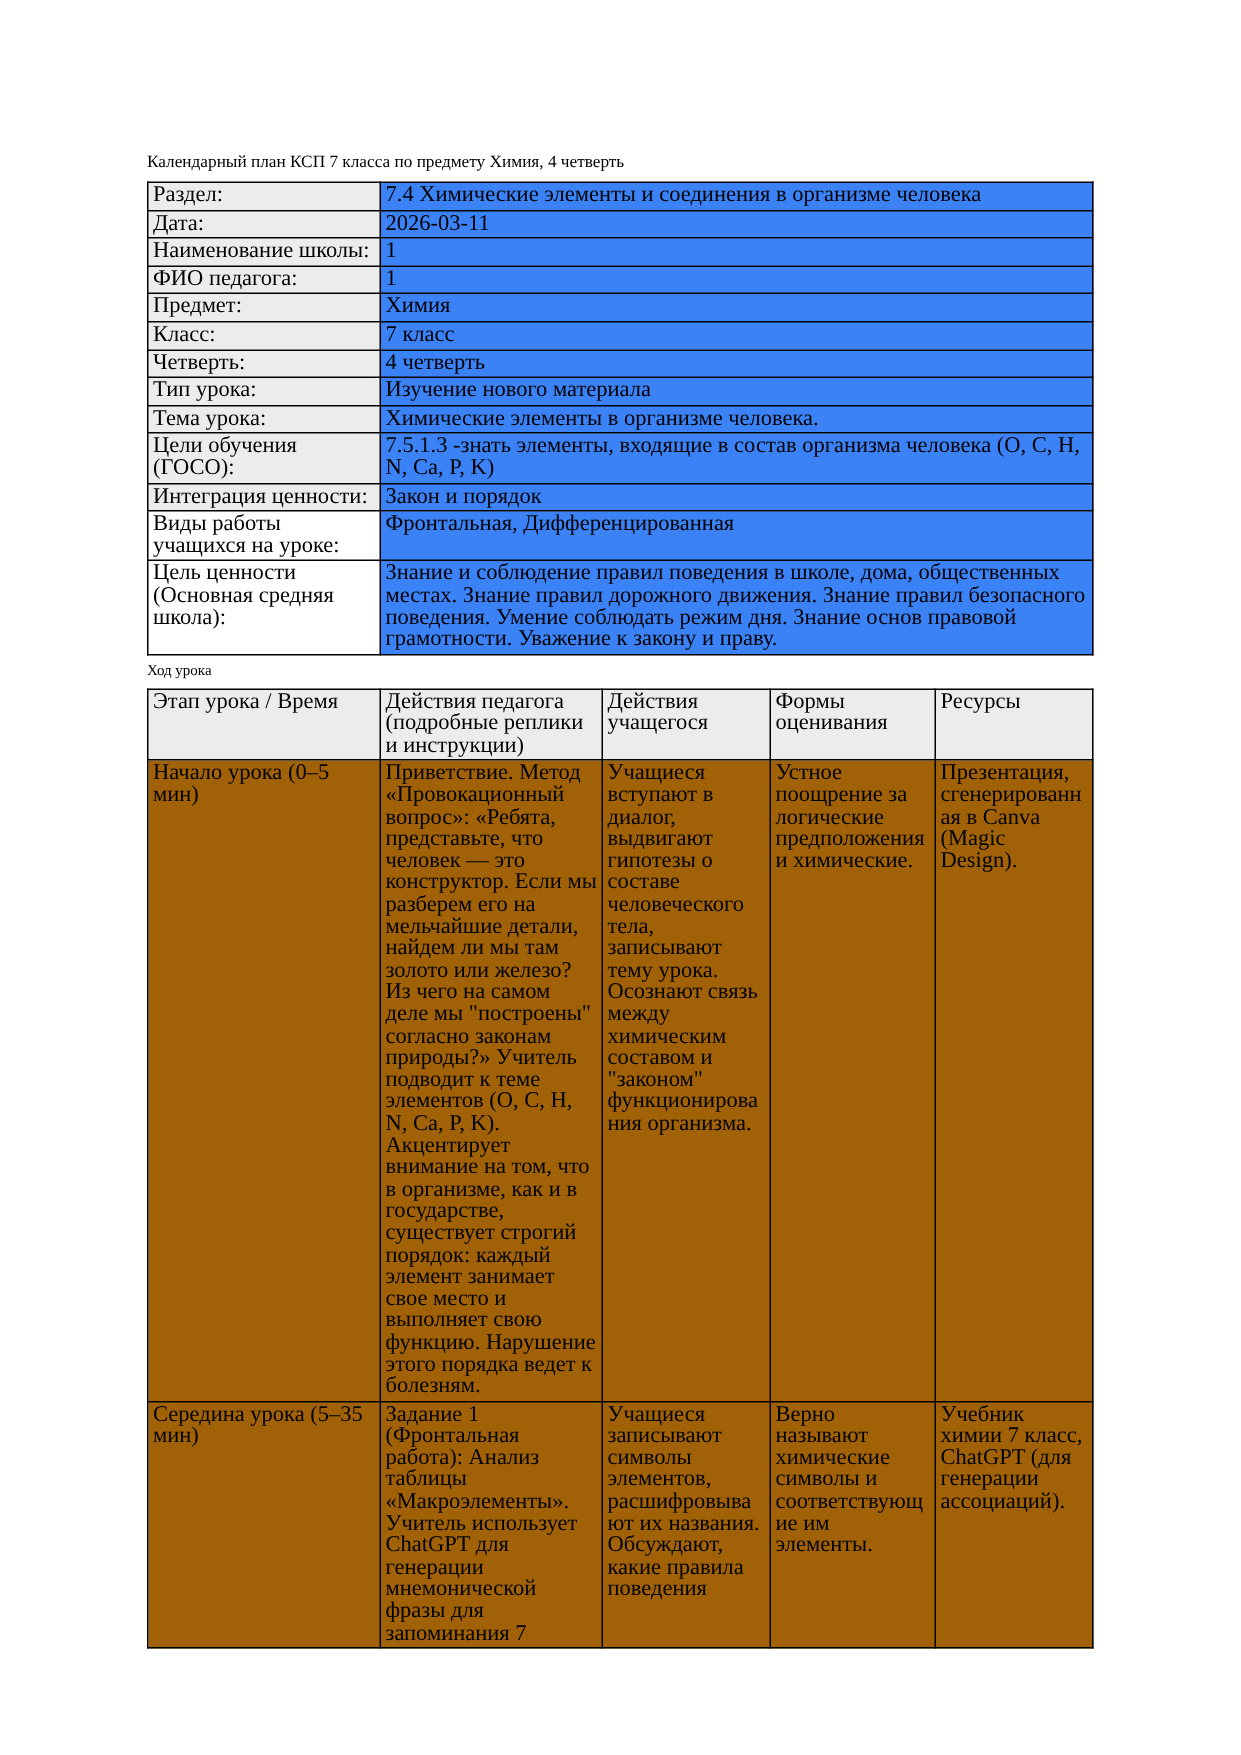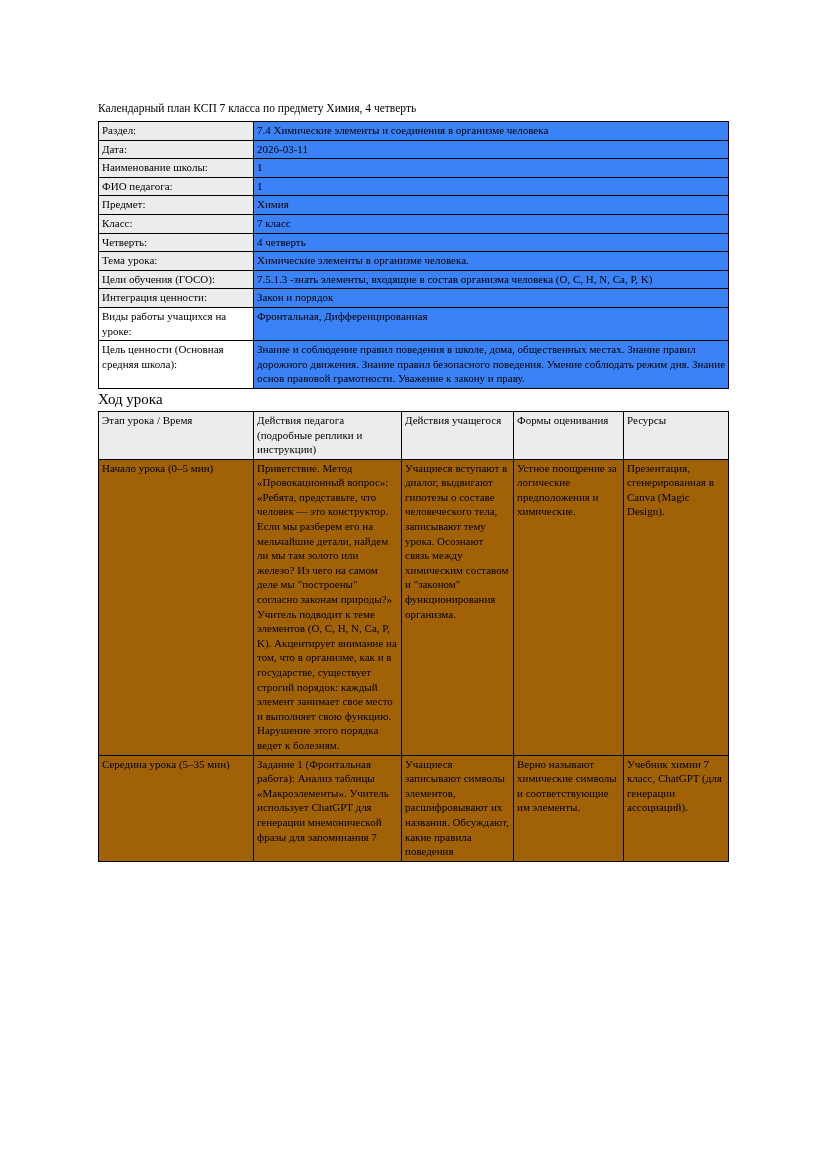--- a/index.html
+++ b/index.html
@@ -30,34 +30,34 @@
     top: 100px;
     width: 630px;
   }
   .doc-title {
     font-size: 11.5px;
     line-height: 16px;
     margin: 0 0 5px 0;
     white-space: nowrap;
   }
   .section-label {
-    font-size: 15px;
+    font-size: 10px;
     line-height: 15px;
     margin: 3px 0 4px 0;
   }
   table {
     border-collapse: collapse;
     width: 630px;
     table-layout: fixed;
     border: 1px solid #000000;
   }
   table td, table th {
     border: 1px solid #000000;
     vertical-align: top;
-    font-size: 11px;
+    font-size: 15px;
     line-height: 14.6px;
     padding: 1px 3px 2px 3px;
     font-weight: normal;
     text-align: left;
     word-wrap: break-word;
     overflow-wrap: break-word;
     hyphens: none;
   }
   
   .info-table {
@@ -123,20 +123,24 @@
         </tr>
         <tr>
           <td class="label">Класс:</td>
           <td class="value">7 класс</td>
         </tr>
         <tr>
           <td class="label">Четверть:</td>
           <td class="value">4 четверть</td>
         </tr>
         <tr>
+          <td class="label">Тип урока:</td>
+          <td class="value">Изучение нового материала</td>
+        </tr>
+        <tr>
           <td class="label">Тема урока:</td>
           <td class="value">Химические элементы в организме человека.</td>
         </tr>
         <tr>
           <td class="label">Цели обучения (ГОСО):</td>
           <td class="value">7.5.1.3 -знать элементы, входящие в состав организма человека (O, C, H, N, Ca, P, K)</td>
         </tr>
         <tr>
           <td class="label">Интеграция ценности:</td>
           <td class="value">Закон и порядок</td>

